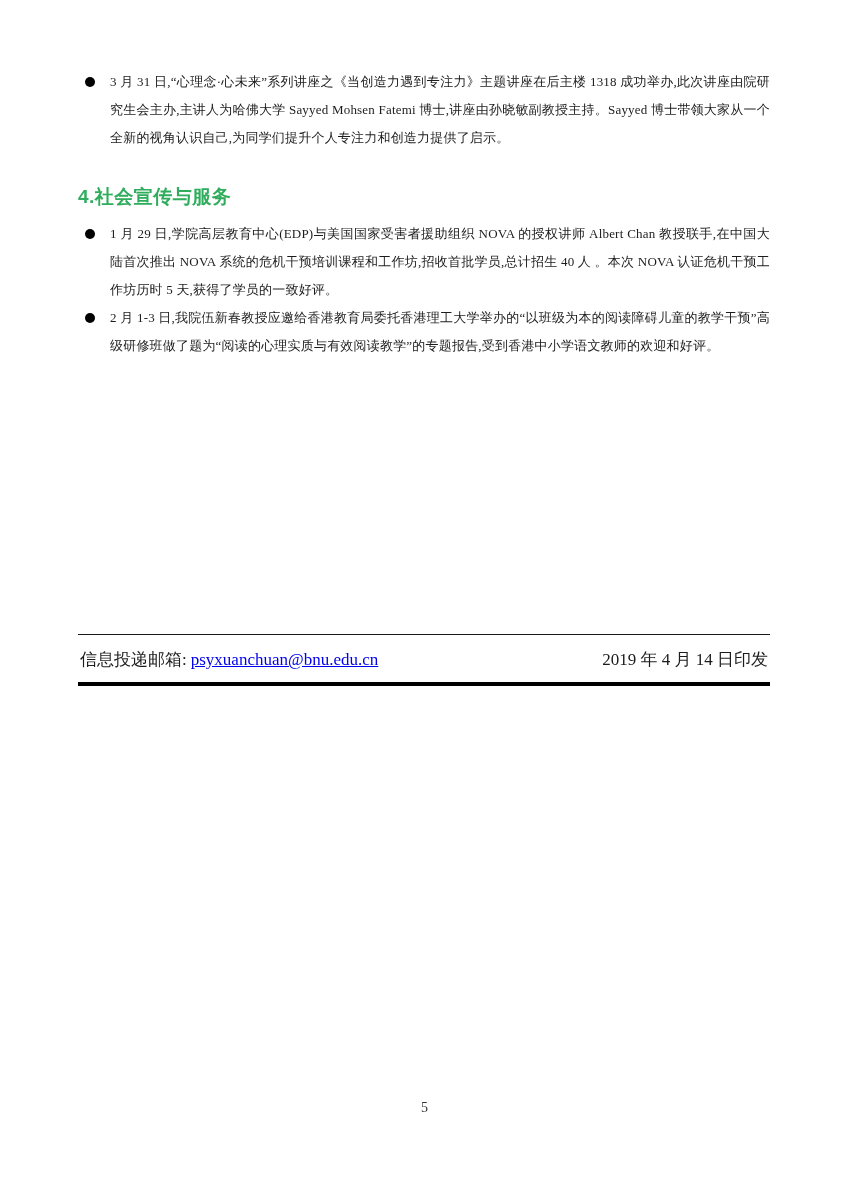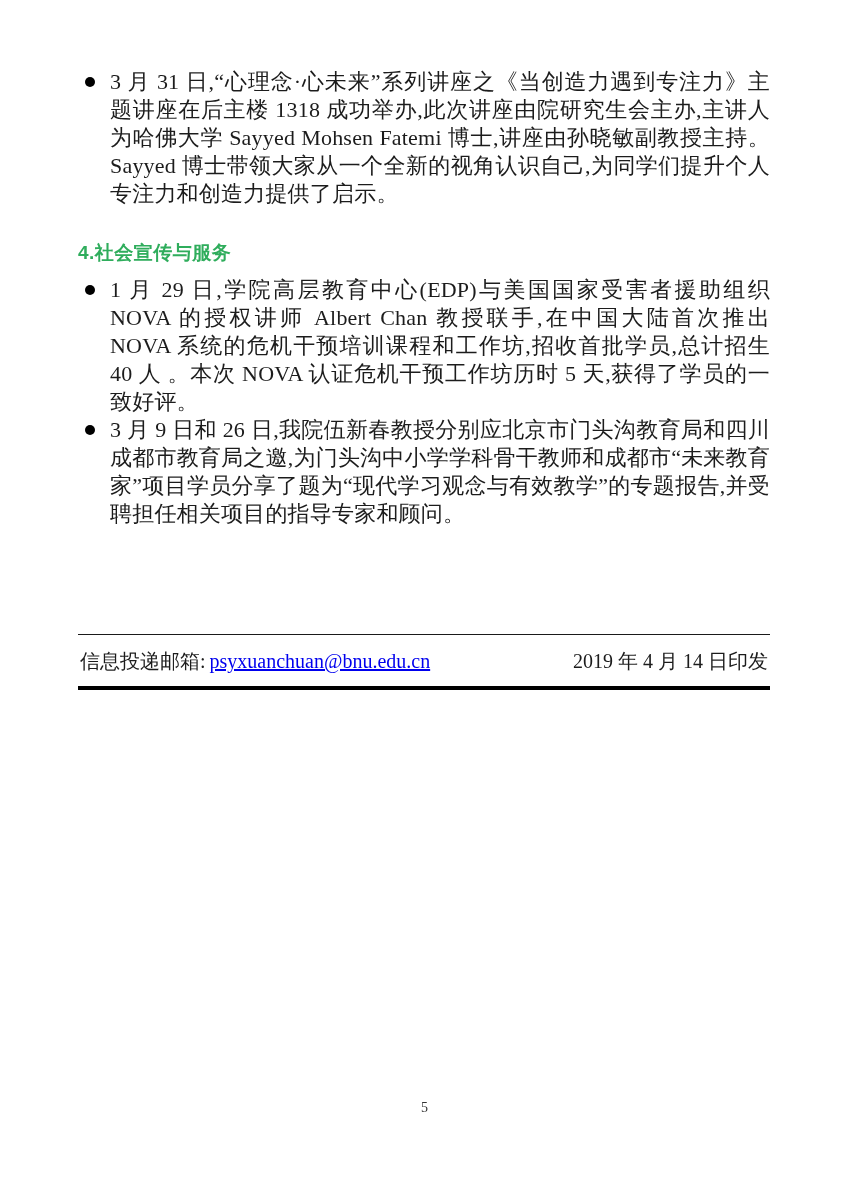--- a/index.html
+++ b/index.html
@@ -14,21 +14,21 @@
     font-family:"Liberation Serif","DejaVu Serif",serif;
     color:#1c1c1c;
   }
   .content{
     position:absolute;left:78px;top:68px;width:692px;
   }
   ul.bullet-list{list-style:none;}
   ul.bullet-list li{
     position:relative;
     padding-left:32px;
-    font-size:22px;
+    font-size:13px;
     line-height:28px;
     text-align:justify;
     letter-spacing:0.2px;
   }
   .bullet{
     position:absolute;left:7px;top:9px;
     width:10px;height:10px;border-radius:50%;
     background:#000;
   }
   h2.section-heading{
@@ -38,21 +38,21 @@
     color:var(--heading_green);
     margin:32px 0 10px 0;
     letter-spacing:0.5px;
   }
   .footer{
     position:absolute;left:78px;top:634px;width:692px;
     border-top:1px solid var(--rule_dark);
     border-bottom:4px solid #000;
     padding:13px 2px 11px 2px;
     display:flex;justify-content:space-between;align-items:baseline;
-    font-size:20px;
+    font-size:17px;
   }
   .footer a{
     color:var(--link_blue);
     text-decoration:underline;
   }
   .footer-left span{margin-right:4px;}
   .page-number{
     position:absolute;left:0;top:1100px;width:100%;
     text-align:center;font-size:14px;color:#333;
   }
@@ -71,21 +71,21 @@
 
   <h2 class="section-heading">4.社会宣传与服务</h2>
 
   <ul class="bullet-list">
     <li>
       <span class="bullet"></span>
       <span>1 月 29 日,学院高层教育中心(EDP)与美国国家受害者援助组织 NOVA 的授权讲师 Albert Chan 教授联手,在中国大陆首次推出 NOVA 系统的危机干预培训课程和工作坊,招收首批学员,总计招生 40 人 。本次 NOVA 认证危机干预工作坊历时 5 天,获得了学员的一致好评。</span>
     </li>
     <li>
       <span class="bullet"></span>
-      <span>3 月 9 日和 26 日,我院伍新春教授分别应北京市门头沟教育局和四川成都市教育局之邀,为门头沟中小学学科骨干教师和成都市“未来教育家”项目学员分享了题为“现代学习观念与有效教学”的专题报告,并受聘担任相关项目的指导专家和顾问。</span>
+      <span>2 月 1-3 日,我院伍新春教授应邀给香港教育局委托香港理工大学举办的“以班级为本的阅读障碍儿童的教学干预”高级研修班做了题为“阅读的心理实质与有效阅读教学”的专题报告,受到香港中小学语文教师的欢迎和好评。</span>
     </li>
   </ul>
 
 </div>
 
 <div class="footer">
   <div class="footer-left">
     <span>信息投递邮箱:</span><a href="#">psyxuanchuan@bnu.edu.cn</a>
   </div>
   <div class="footer-right">2019 年 4 月 14 日印发</div>

